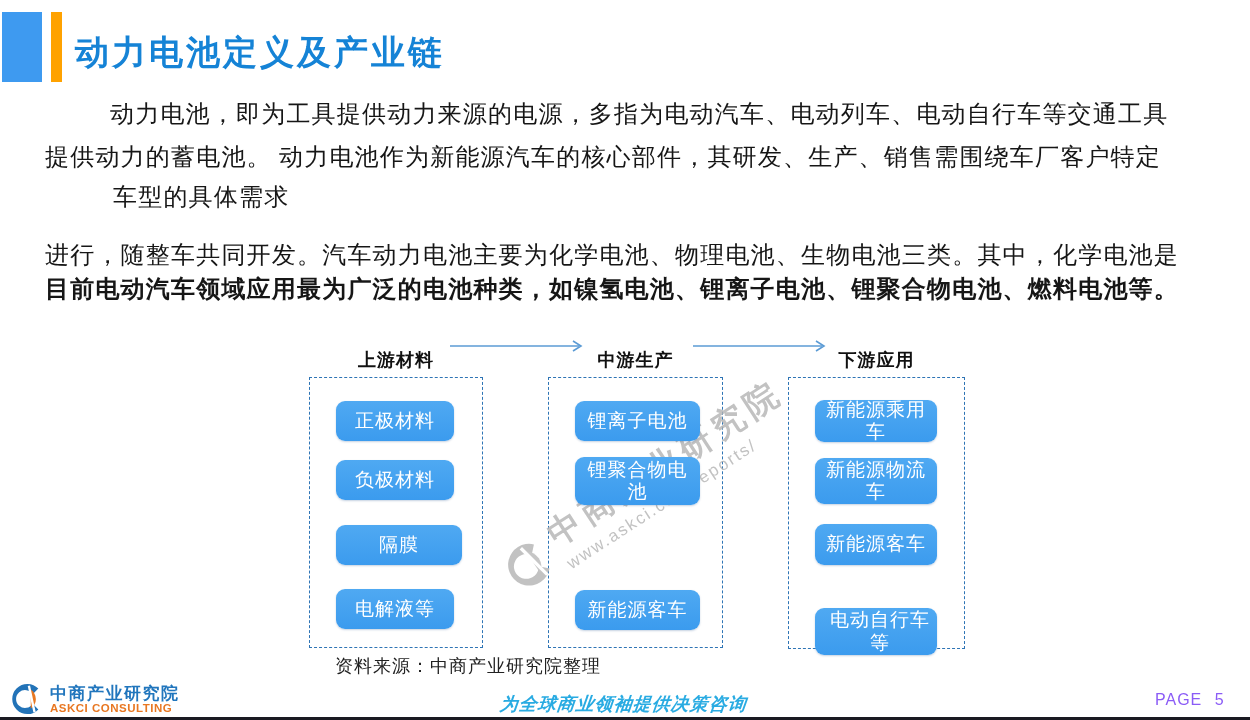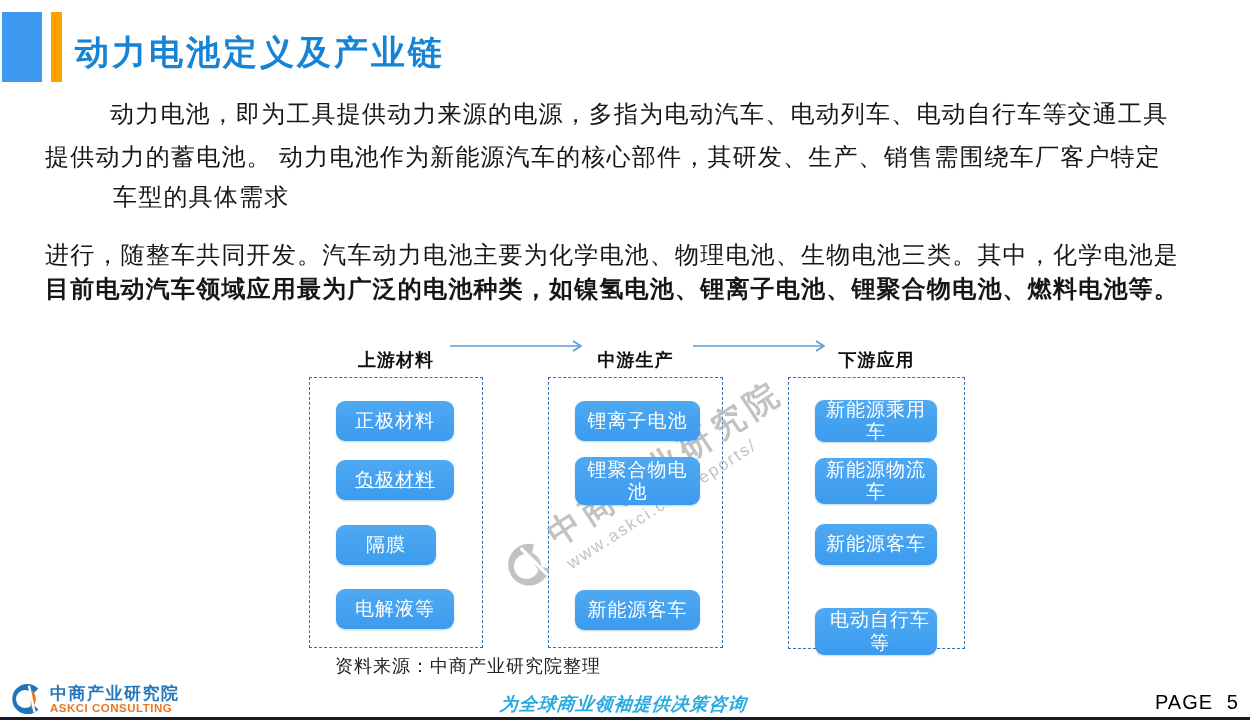--- a/index.html
+++ b/index.html
@@ -38,22 +38,22 @@
   .sb1 { left:548px; width:175px; }
   .sb2 { left:788px; width:177px; height:272px; }
 
   
   .item-btn { position:absolute; background:linear-gradient(180deg,#4FA9F2,#3B9BEE);
               border-radius:9px; color:#ffffff; font-size:19px; letter-spacing:1px;
               display:flex; align-items:center; justify-content:center; text-align:center;
               white-space:pre-line; line-height:1.18; box-shadow:0 1px 2px rgba(30,80,140,.25); }
   
   .c0i0 { left:336px; top:401px; width:118px; height:40px; }
-  .c0i1 { left:336px; top:460px; width:118px; height:40px;text-decoration:underline; }
-  .c0i2 { left:336px; top:525px; width:100px; height:40px; }
+  .c0i1 { left:336px; top:460px; width:118px; height:40px; }
+  .c0i2 { left:336px; top:525px; width:126px; height:40px; }
   .c0i3 { left:336px; top:589px; width:118px; height:40px; }
   
   .c1i0 { left:575px; top:401px; width:125px; height:40px; }
   .c1i1 { left:575px; top:457px; width:125px; height:48px; }
   .c1i2 { left:576px; top:526px; width:124px; height:41px; }
   .c1i3 { left:575px; top:590px; width:125px; height:40px; }
   
   .c2i0 { left:815px; top:400px; width:122px; height:42px; }
   .c2i1 { left:815px; top:458px; width:122px; height:46px; }
   .c2i2 { left:815px; top:524px; width:122px; height:41px; }
@@ -72,21 +72,21 @@
                  font-size:18px; color:#222; letter-spacing:1px; }
 
   
   .footer-logo-icon { position:absolute; left:10px; top:682px; }
   .footer-logo-cn { position:absolute; left:50px; top:682px; font-size:17px; font-weight:bold;
                     color:#2176BD; letter-spacing:1.5px; }
   .footer-logo-en { position:absolute; left:50px; top:702px; font-size:11.5px; font-weight:bold;
                     color:#E87722; letter-spacing:0.5px; }
   .footer-slogan { position:absolute; left:500px; top:692px; font-size:18px; font-weight:bold;
                    font-style:italic; color:#29ABE2; letter-spacing:1px; transform:skewX(-6deg); }
-  .footer-page { position:absolute; left:1155px; top:691px; font-size:20px; color:#000000;
+  .footer-page { position:absolute; left:1155px; top:691px; font-size:16px; color:#8b5cf6;
                  word-spacing:7px; letter-spacing:1px; }
   .bottom-line { position:absolute; left:0; top:717px; width:1250px; height:3px; background:#1a1a22; }
 </style>
 </head>
 <body>
 
 <div class="slide">
 
   <div class="hdr-square"></div>
   <div class="hdr-bar"></div>

